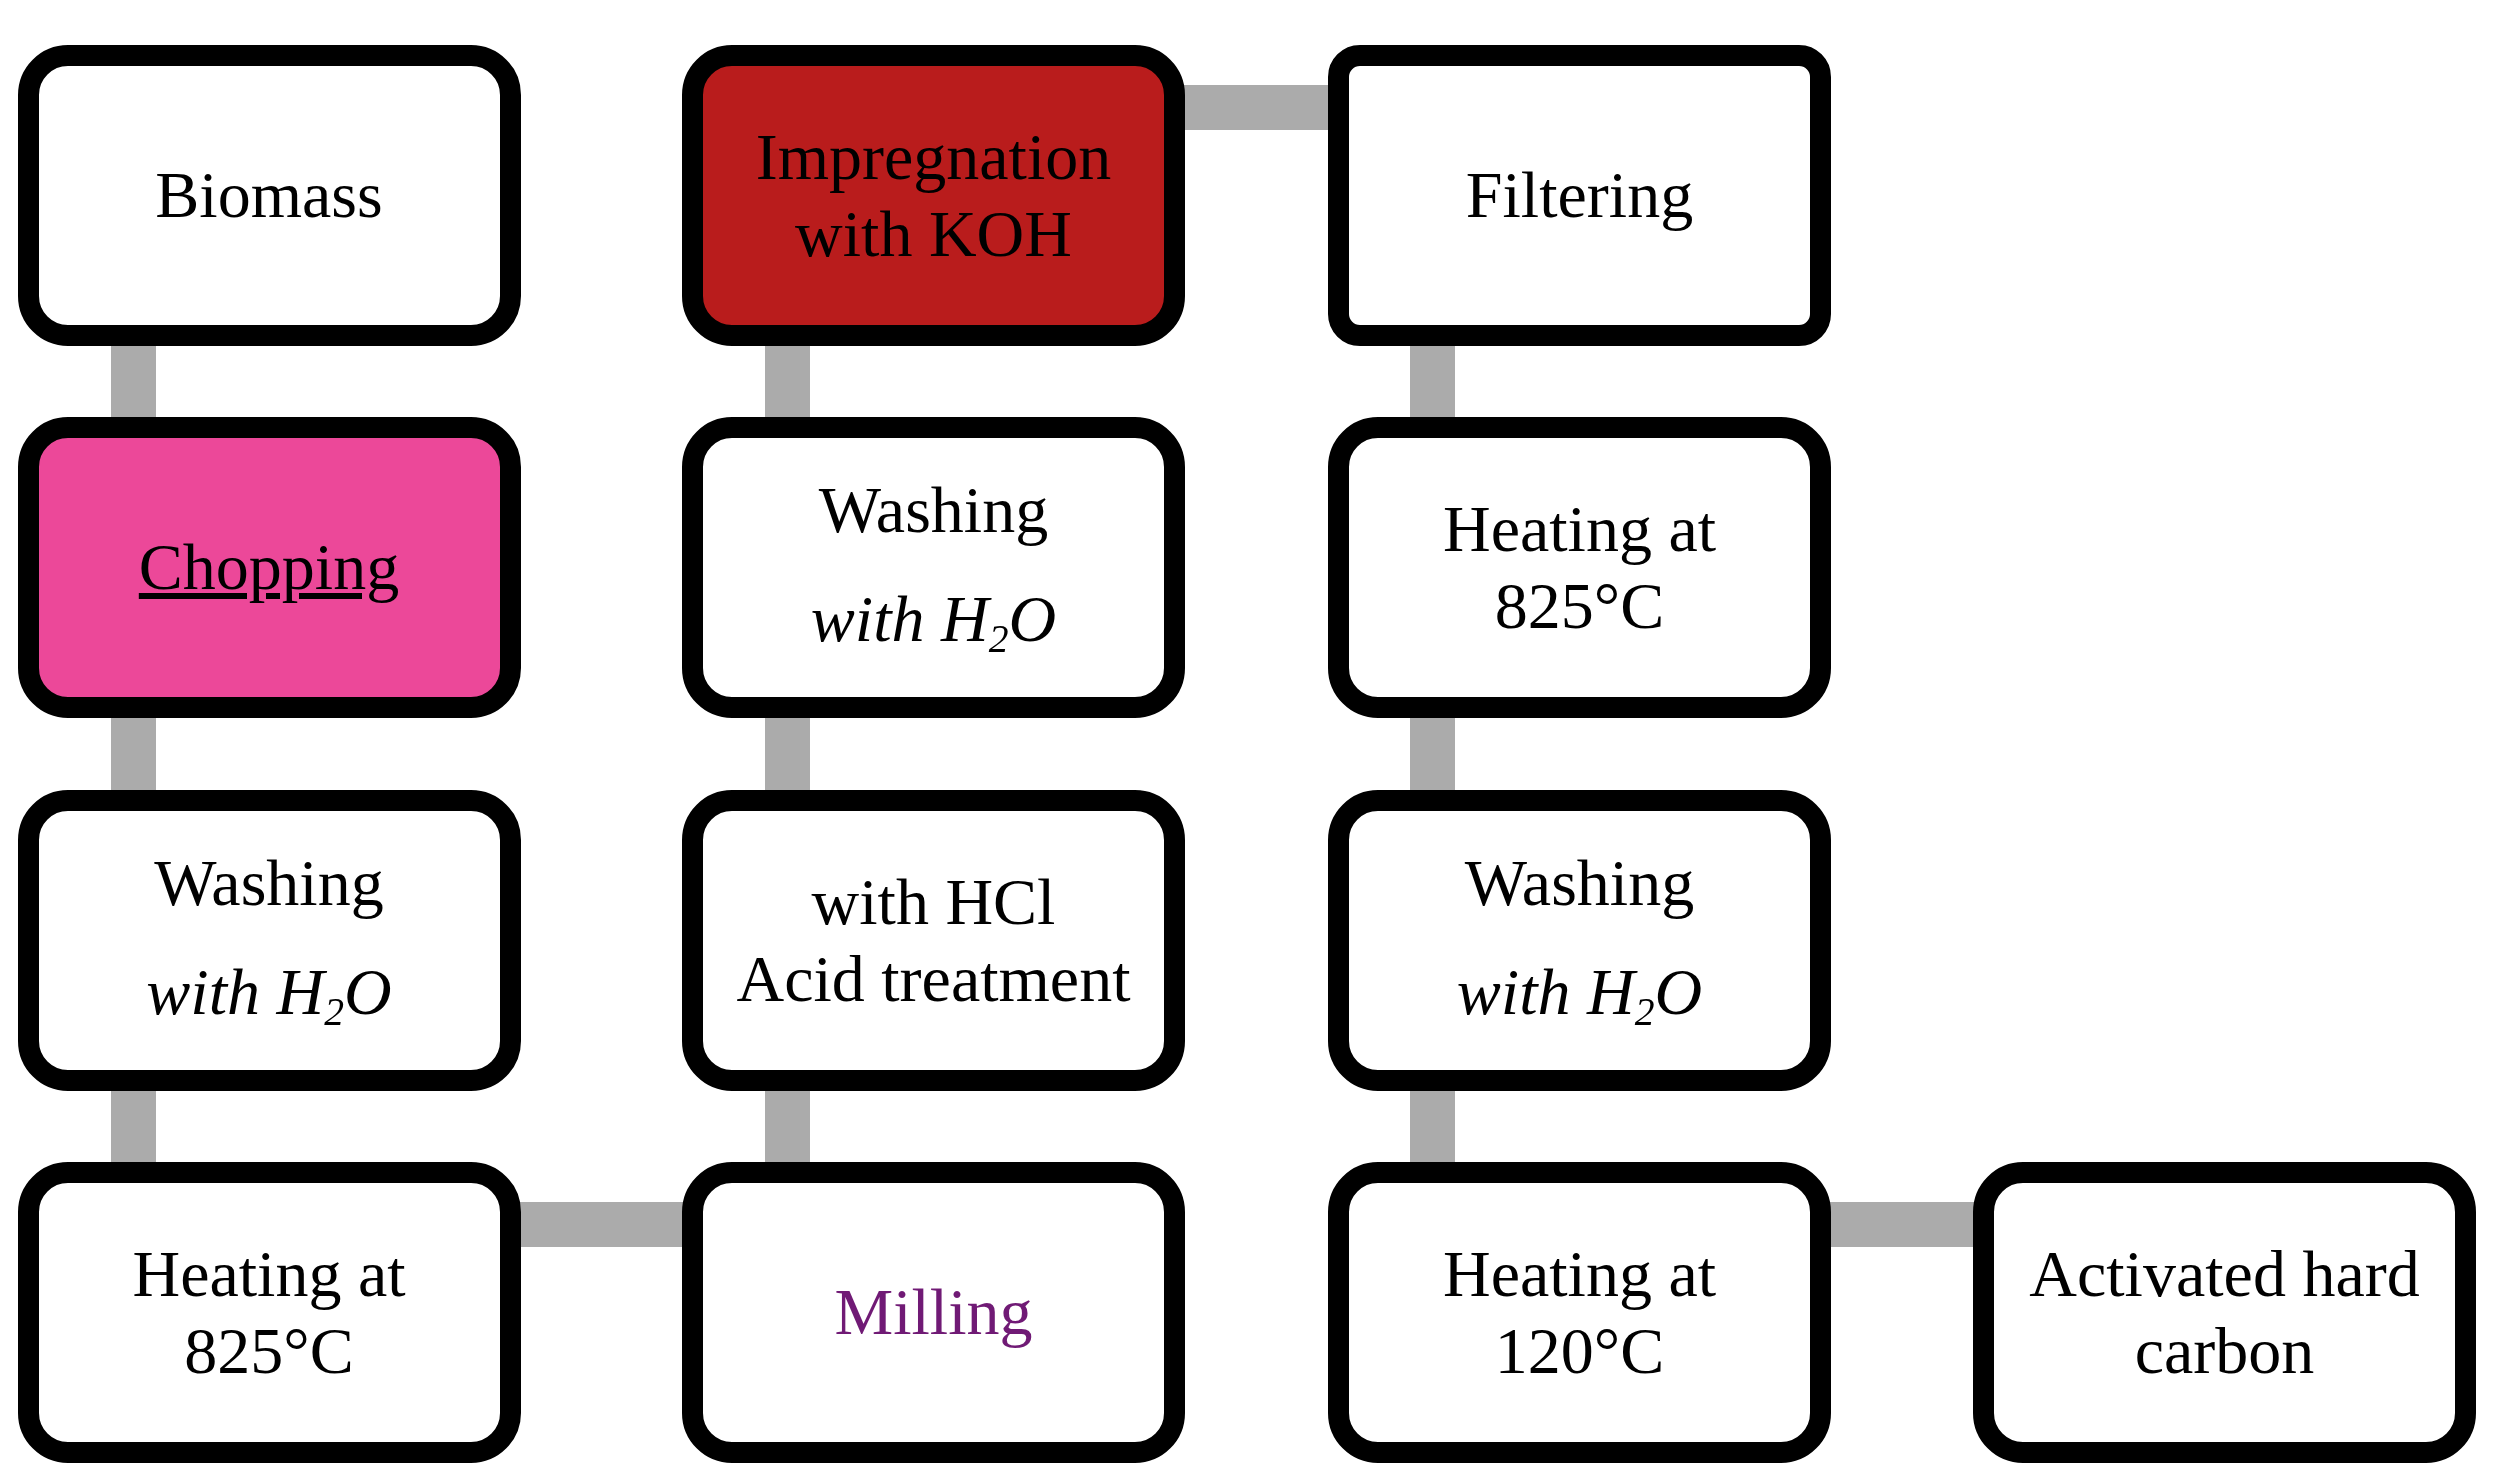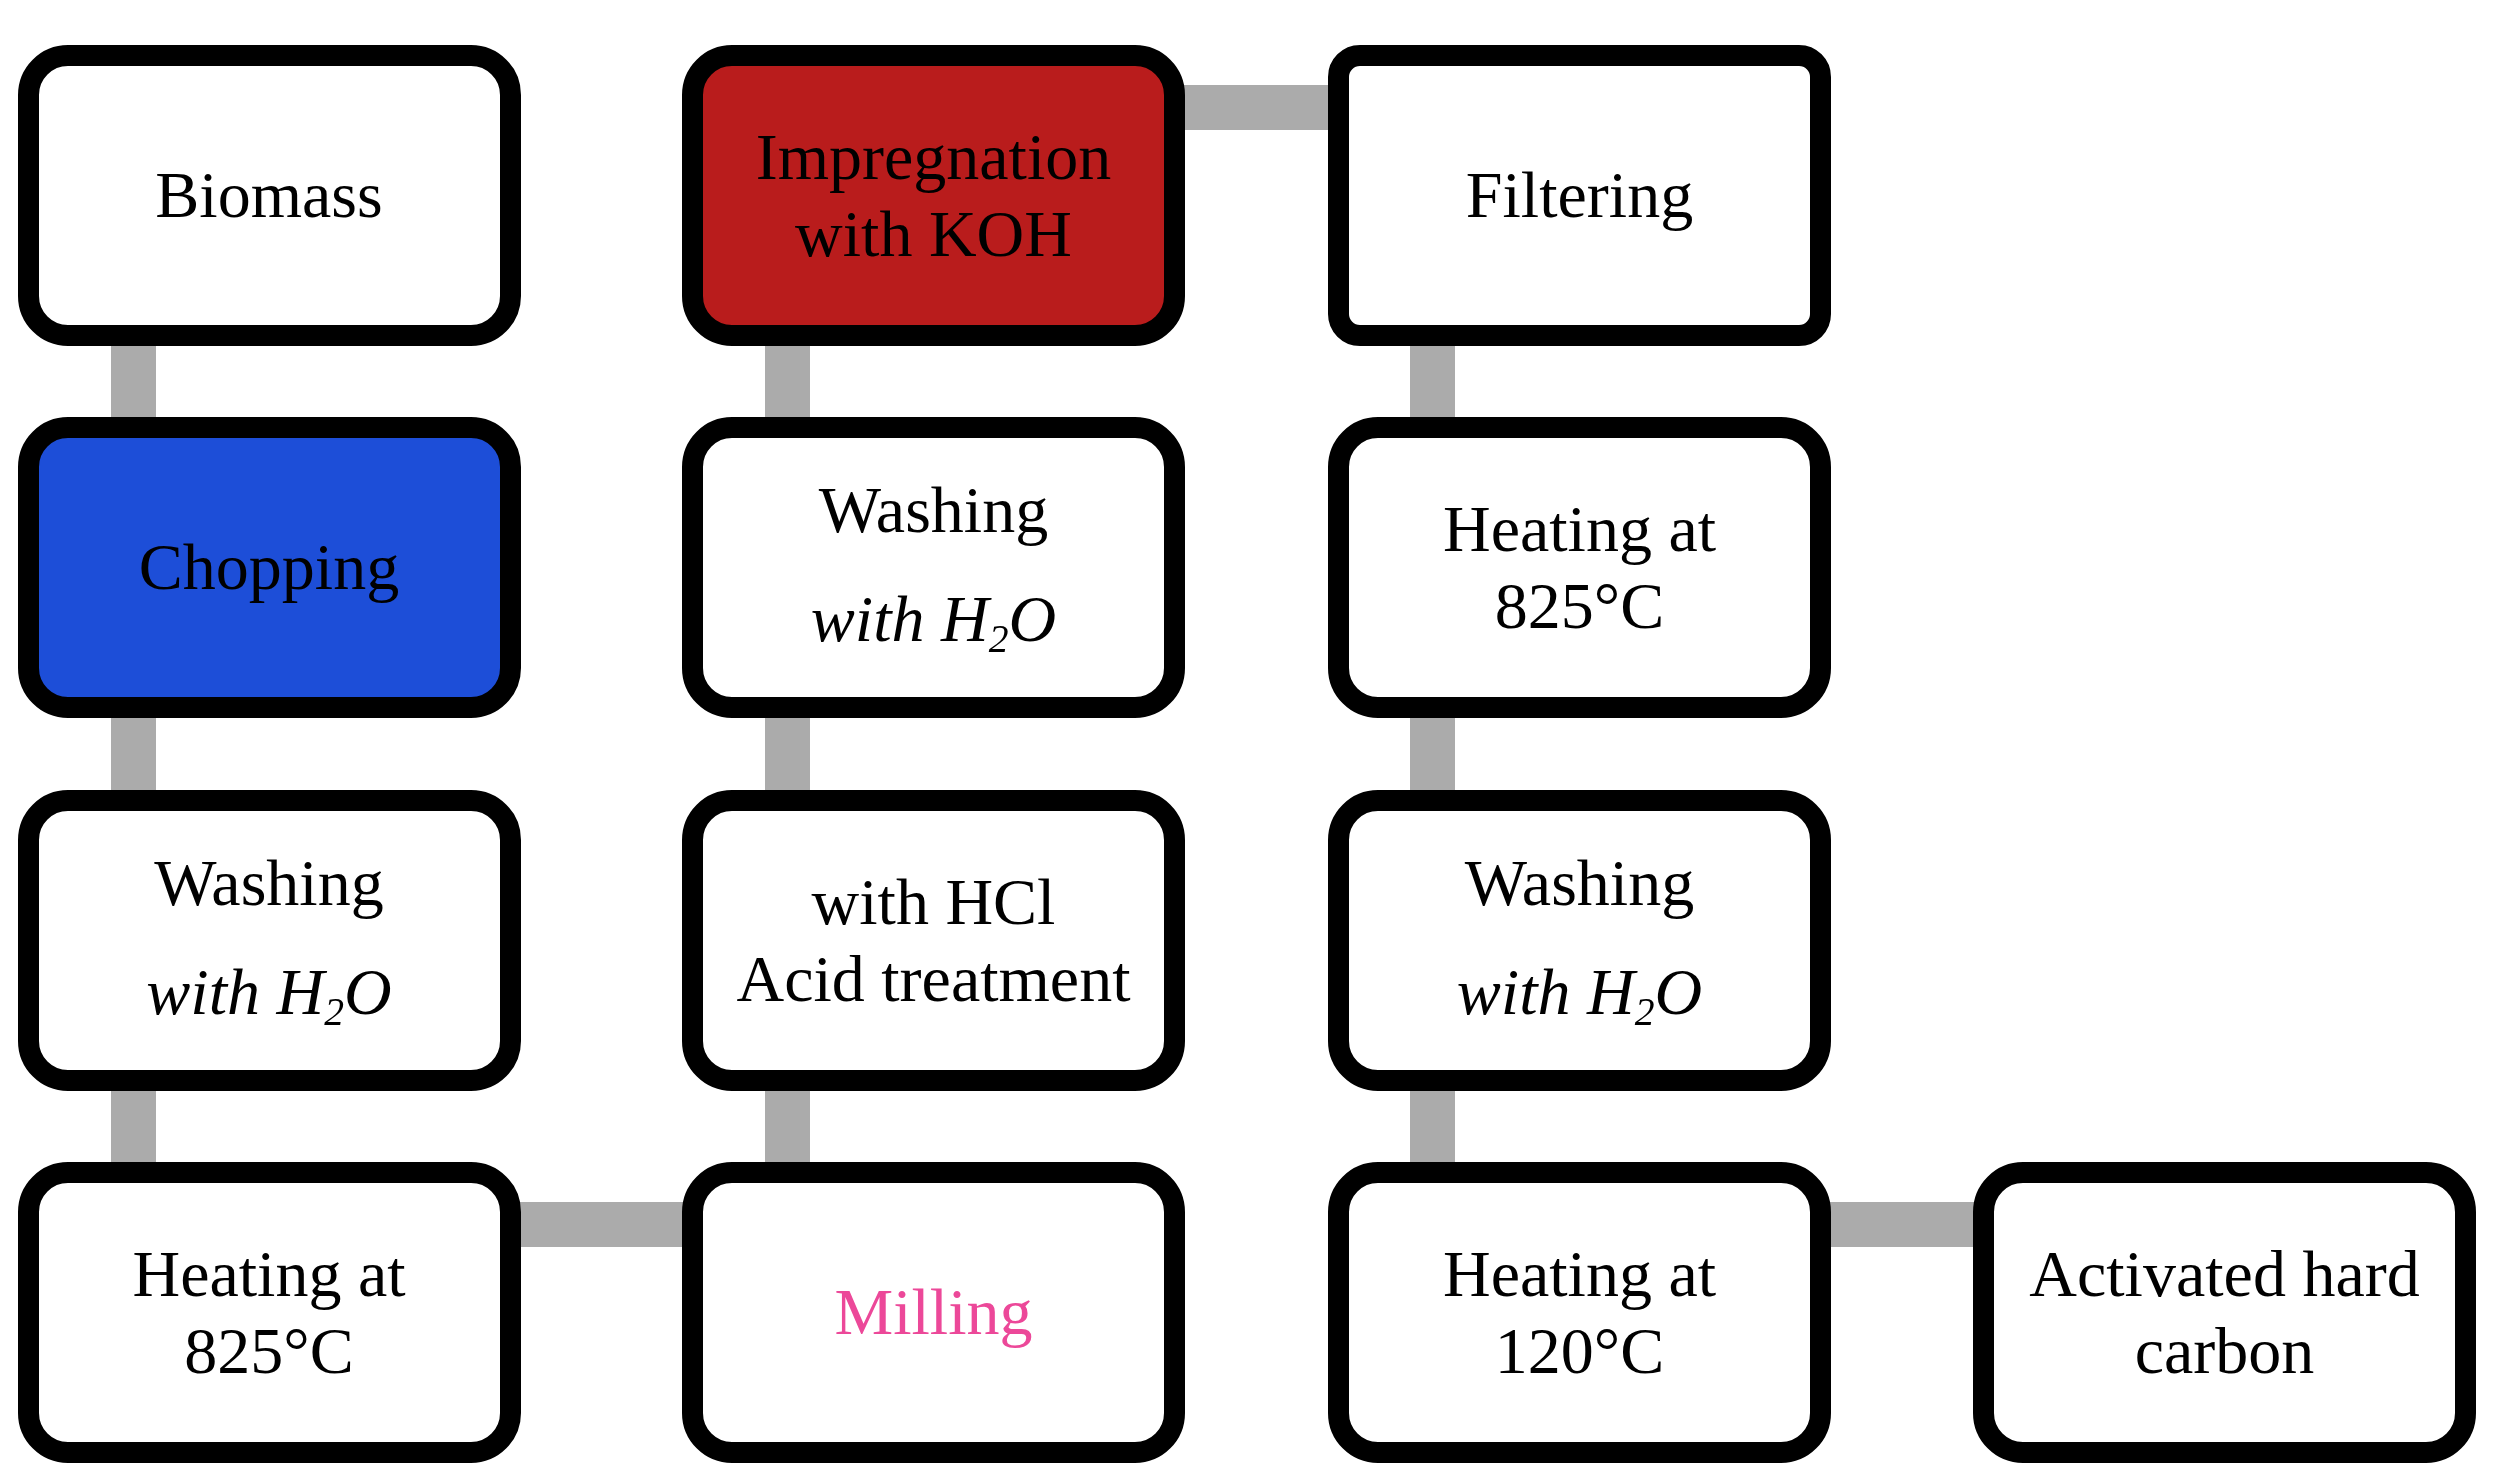--- a/index.html
+++ b/index.html
@@ -73,21 +73,21 @@
       <div class="connector" style="background: rgb(171, 171, 171); left: 1161px; top: 85px; width: 191px; height: 45px;"></div>
       <div class="connector" style="background: rgb(171, 171, 171); left: 1410px; top: 322px; width: 45px; height: 119px;"></div>
       <div class="connector" style="background: rgb(171, 171, 171); left: 1410px; top: 694px; width: 45px; height: 120px;"></div>
       <div class="connector" style="background: rgb(171, 171, 171); left: 1410px; top: 1067px; width: 45px; height: 120px;"></div>
       <div class="connector" style="background: rgb(171, 171, 171); left: 1808px; top: 1202px; width: 189px; height: 45px;"></div>
     </div>
   <div class="layer">
       <div class="node" style="left: 17.5px; top: 45px; border-color: rgb(0, 0, 0); background: rgb(255, 255, 255); color: rgb(0, 0, 0);">
         <div class="line"><span>Biomass</span></div>
       </div>
-      <div class="node" style="left: 17.5px; top: 417px; border-color: rgb(0, 0, 0); background: #1d4ed8; color: rgb(0, 0, 0);">
+      <div class="node" style="left: 17.5px; top: 417px; border-color: rgb(0, 0, 0); background: #ec4899; color: rgb(0, 0, 0); text-decoration: underline;">
         <div class="line"><span>Chopping</span></div>
       </div>
       <div class="node spaced" style="left: 17.5px; top: 790px; border-color: rgb(0, 0, 0); background: rgb(255, 255, 255); color: rgb(0, 0, 0);">
         <div class="line"><span>Washing</span></div>
         <div class="line"><span>with H</span><span class="sub">2</span><span>O</span></div>
       </div>
       <div class="node" style="left: 17.5px; top: 1162px; border-color: rgb(0, 0, 0); background: rgb(255, 255, 255); color: rgb(0, 0, 0);">
         <div class="line"><span>Heating at</span></div>
         <div class="line"><span>825°C</span></div>
       </div>
@@ -96,21 +96,21 @@
         <div class="line"><span>with KOH</span></div>
       </div>
       <div class="node spaced" style="left: 682px; top: 417px; border-color: rgb(0, 0, 0); background: rgb(255, 255, 255); color: rgb(0, 0, 0);">
         <div class="line"><span>Washing</span></div>
         <div class="line"><span>with H</span><span class="sub">2</span><span>O</span></div>
       </div>
       <div class="node" style="left: 682px; top: 790px; border-color: rgb(0, 0, 0); background: rgb(255, 255, 255); color: rgb(0, 0, 0);">
         <div class="line"><span>with HCl</span></div>
         <div class="line"><span>Acid treatment</span></div>
       </div>
-      <div class="node" style="left: 682px; top: 1162px; border-color: rgb(0, 0, 0); background: rgb(255, 255, 255); color: #ec4899;">
+      <div class="node" style="left: 682px; top: 1162px; border-color: rgb(0, 0, 0); background: rgb(255, 255, 255); color: #701a75;">
         <div class="line"><span>Milling</span></div>
       </div>
       <div class="node" style="left: 1328px; top: 45px; border-color: rgb(0, 0, 0); background: rgb(255, 255, 255); color: rgb(0, 0, 0); border-radius: 32px;">
         <div class="line"><span>Filtering</span></div>
       </div>
       <div class="node" style="left: 1328px; top: 417px; border-color: rgb(0, 0, 0); background: rgb(255, 255, 255); color: rgb(0, 0, 0);">
         <div class="line"><span>Heating at</span></div>
         <div class="line"><span>825°C</span></div>
       </div>
       <div class="node spaced" style="left: 1328px; top: 790px; border-color: rgb(0, 0, 0); background: rgb(255, 255, 255); color: rgb(0, 0, 0);">

